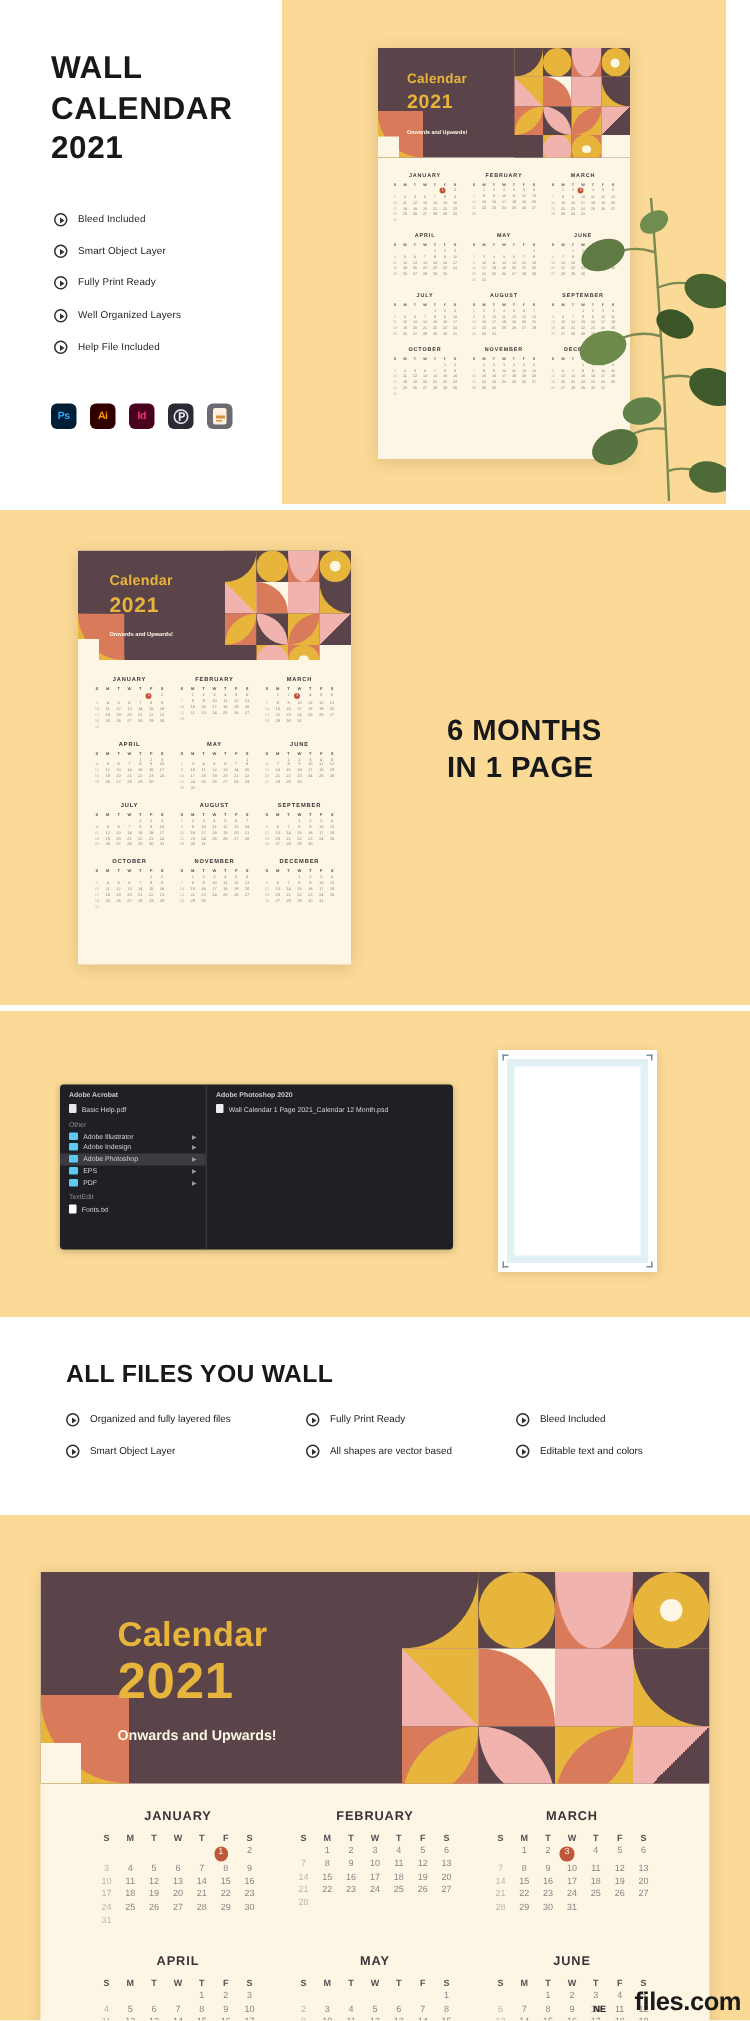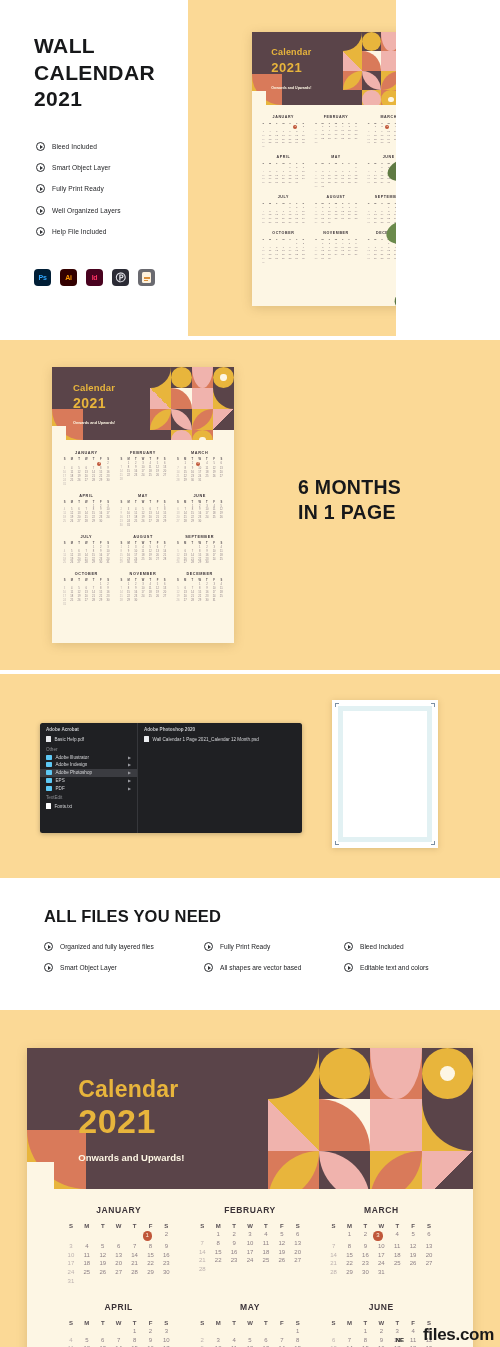--- a/index.html
+++ b/index.html
@@ -5,21 +5,21 @@
   * { margin:0; padding:0; box-sizing:border-box; }
   html,body { width:500px; height:1347px; }
   body {
     font-family:"Liberation Sans", sans-serif;
     background:#ffffff;
     position:relative;
     overflow:hidden;
   }
 
   
-  .sec1 { position:relative; width:396px; height:336px; background:#f97316; overflow:hidden; }
+  .sec1 { position:relative; width:484px; height:336px; background:#f97316; overflow:hidden; }
   .sec1-right { position:absolute; left:188px; top:0; width:312px; height:336px; background:#fbd996; overflow:hidden; }
   .sec1-left { position:absolute; left:0; top:0; width:188px; height:336px; background:#fff; }
 
   .hero-title {
     position:absolute; left:34px; top:33px;
     font-size:21px; font-weight:bold; line-height:1.27;
     letter-spacing:0.4px; color:#17181a; text-transform:uppercase;
   }
   .feat-list { position:absolute; left:36px; top:142px; }
   .feat-row { display:flex; align-items:center; margin-bottom:12.2px; }
@@ -1517,21 +1517,21 @@
 
 <div class="mockup">
   <div class="mockup-in"></div>
   <span class="hdl" style="left:3px;top:3px;"></span>
   <span class="hdl" style="right:3px;top:3px;transform:scaleX(-1);"></span>
   <span class="hdl" style="left:3px;bottom:3px;transform:scaleY(-1);"></span>
   <span class="hdl" style="right:3px;bottom:3px;transform:scale(-1);"></span>
 </div>
 
 <div class="sec4"></div>
-<div class="s4-head">ALL FILES YOU NEED</div>
+<div class="s4-head">ALL FILES YOU WALL</div>
 <div class="s4-grid" id="filesGrid">
     <div class="s4-item">
       <span class="feat-ico"></span>
       <span class="s4-txt">Organized and fully layered files</span>
     </div>
     <div class="s4-item">
       <span class="feat-ico"></span>
       <span class="s4-txt">Fully Print Ready</span>
     </div>
     <div class="s4-item">

